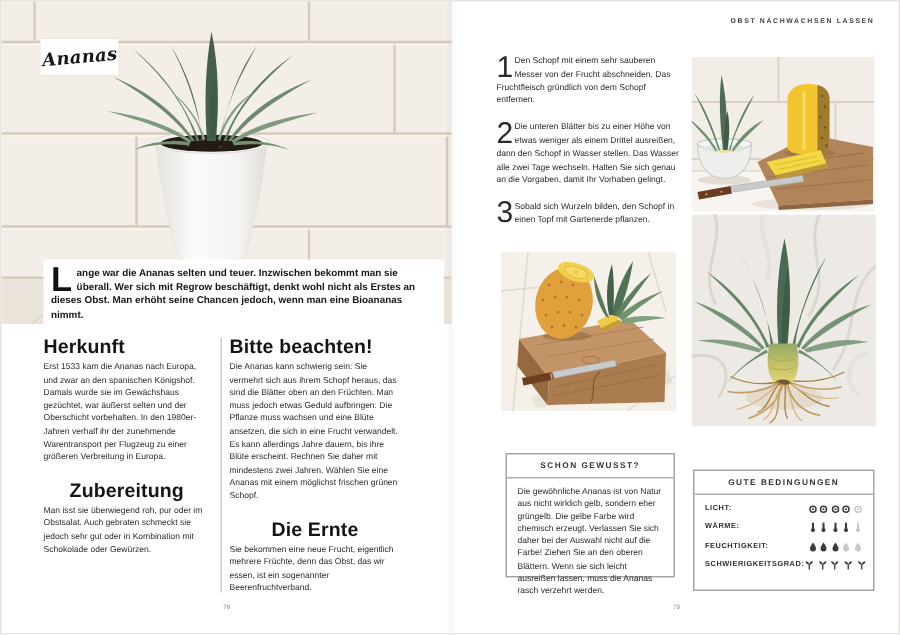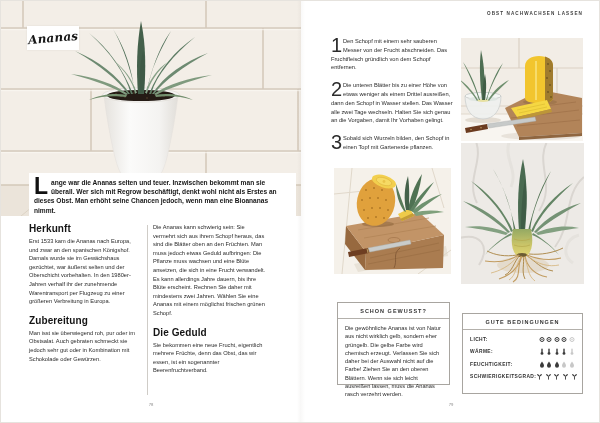--- a/index.html
+++ b/index.html
@@ -11,22 +11,22 @@
   .hero{left:0;top:0;width:300px;height:215px;}
   .ananas-label{left:26px;top:25px;width:52px;height:24px;background:#ffffff;display:flex;align-items:center;justify-content:center;box-shadow:0 0 2px rgba(0,0,0,.08);}
   .ananas-label span{font-family:"DejaVu Serif",serif;font-style:italic;font-weight:bold;font-size:12px;color:#171717;transform:rotate(-5deg);letter-spacing:.2px;}
   .intro-box{left:28px;top:172px;width:267px;height:43px;background:#ffffff;padding:5px 9px 0 5px;box-sizing:border-box;}
   .intro-text{font-weight:bold;font-size:6.6px;line-height:9.2px;color:#161616;}
   .dropcap{float:left;font-size:23px;line-height:17px;font-weight:bold;color:#111;padding-right:3px;}
   .col{top:222px;}
   .col-1{left:28px;width:111px;}
   .col-2{left:152px;width:114px;}
   .col-divider{left:146px;top:224px;width:1px;height:170px;background:#cfccc7;}
-  h3.sec{font-size:10px;font-weight:bold;color:#141414;margin:0 0 3px 0;letter-spacing:.1px;}
-  h3.sec.mt{margin-top:9px;}
+  h3.sec{font-size:13px;font-weight:bold;color:#141414;margin:0 0 3px 0;letter-spacing:.1px;}
+  h3.sec.mt{margin-top:9px;text-align:center;}
   p.body{font-size:5.7px;line-height:8.6px;color:#2b2b2b;margin:0;}
   .pagenum{top:401px;width:300px;text-align:center;font-size:4.2px;color:#8a8a8a;}
   .pagenum-l{left:0;} .pagenum-r{left:300px;}
   
   .rp-header{left:380px;top:10px;width:202px;text-align:right;font-size:4.6px;letter-spacing:1.1px;color:#3e3e3e;font-weight:bold;}
   .steps-col{left:330px;top:36px;width:122px;}
   h2.steps-title{font-size:7.6px;font-weight:bold;color:#141414;margin:0 0 4px 0;}
   .step{margin-bottom:9px;overflow:visible;}
   .step:after{content:"";display:block;clear:both;}
   .step-num{float:left;width:12px;height:16px;font-size:20px;line-height:16px;font-weight:400;color:#2c2c2c;font-stretch:condensed;}
@@ -135,22 +135,23 @@
     <div class="abs col-divider"></div>
 
     <div class="abs col col-1">
       <h3 class="sec">Herkunft</h3>
       <p class="body">Erst 1533 kam die Ananas nach Europa, und zwar an den spanischen Königshof. Damals wurde sie im Gewächshaus gezüchtet, war äußerst selten und der Oberschicht vorbehalten. In den 1980er-Jahren verhalf ihr der zunehmende Warentransport per Flugzeug zu einer größeren Verbreitung in Europa.</p>
       <h3 class="sec mt">Zubereitung</h3>
       <p class="body">Man isst sie überwiegend roh, pur oder im Obstsalat. Auch gebraten schmeckt sie jedoch sehr gut oder in Kombination mit Schokolade oder Gewürzen.</p>
     </div>
 
     <div class="abs col col-2">
+      <h3 class="sec">Bitte beachten!</h3>
       <p class="body">Die Ananas kann schwierig sein: Sie vermehrt sich aus ihrem Schopf heraus, das sind die Blätter oben an den Früchten. Man muss jedoch etwas Geduld aufbringen: Die Pflanze muss wachsen und eine Blüte ansetzen, die sich in eine Frucht verwandelt. Es kann allerdings Jahre dauern, bis ihre Blüte erscheint. Rechnen Sie daher mit mindestens zwei Jahren. Wählen Sie eine Ananas mit einem möglichst frischen grünen Schopf.</p>
-      <h3 class="sec mt">Die Geduld</h3>
+      <h3 class="sec mt">Die Ernte</h3>
       <p class="body">Sie bekommen eine neue Frucht, eigentlich mehrere Früchte, denn das Obst, das wir essen, ist ein sogenannter Beerenfruchtverband.</p>
     </div>
 
     <div class="abs pagenum pagenum-l">78</div>
   </div>
 
   <div>
 
     <div class="abs rp-header">OBST NACHWACHSEN LASSEN</div>
 

